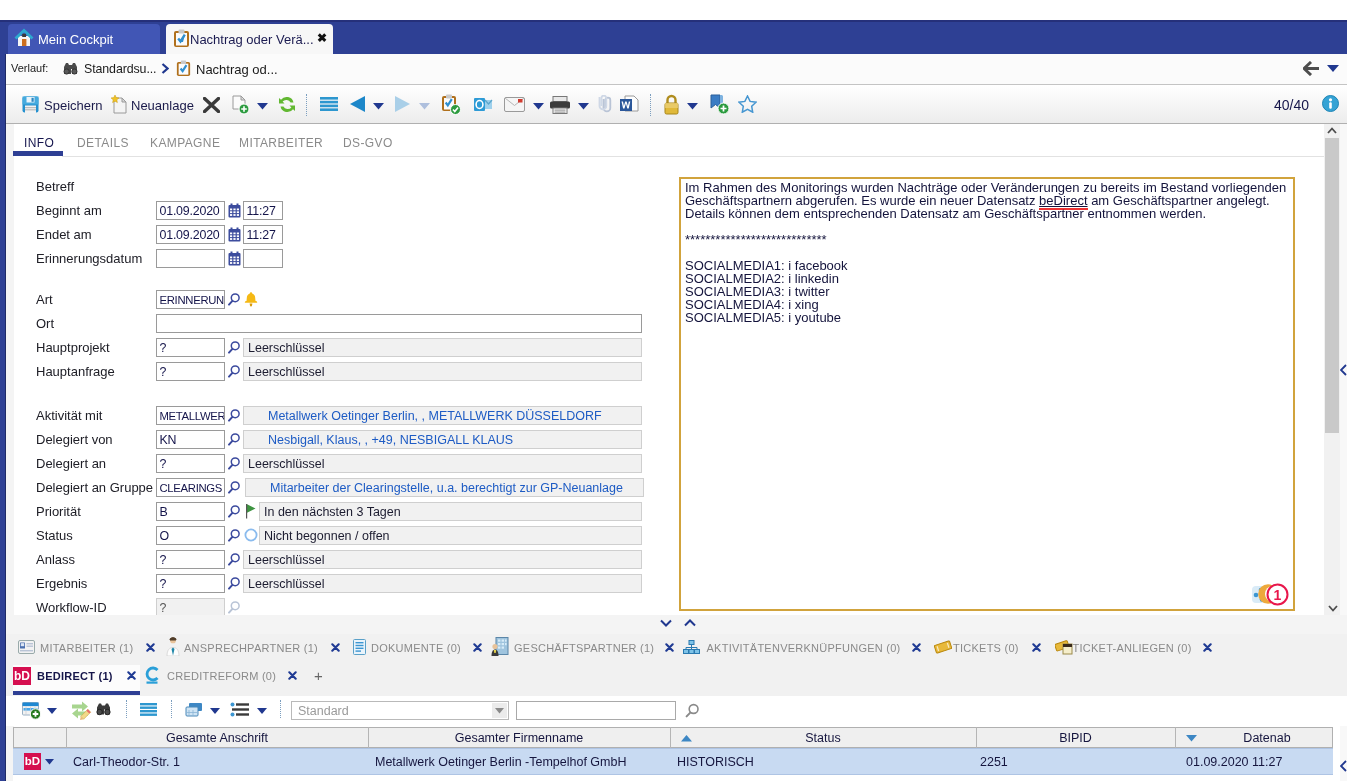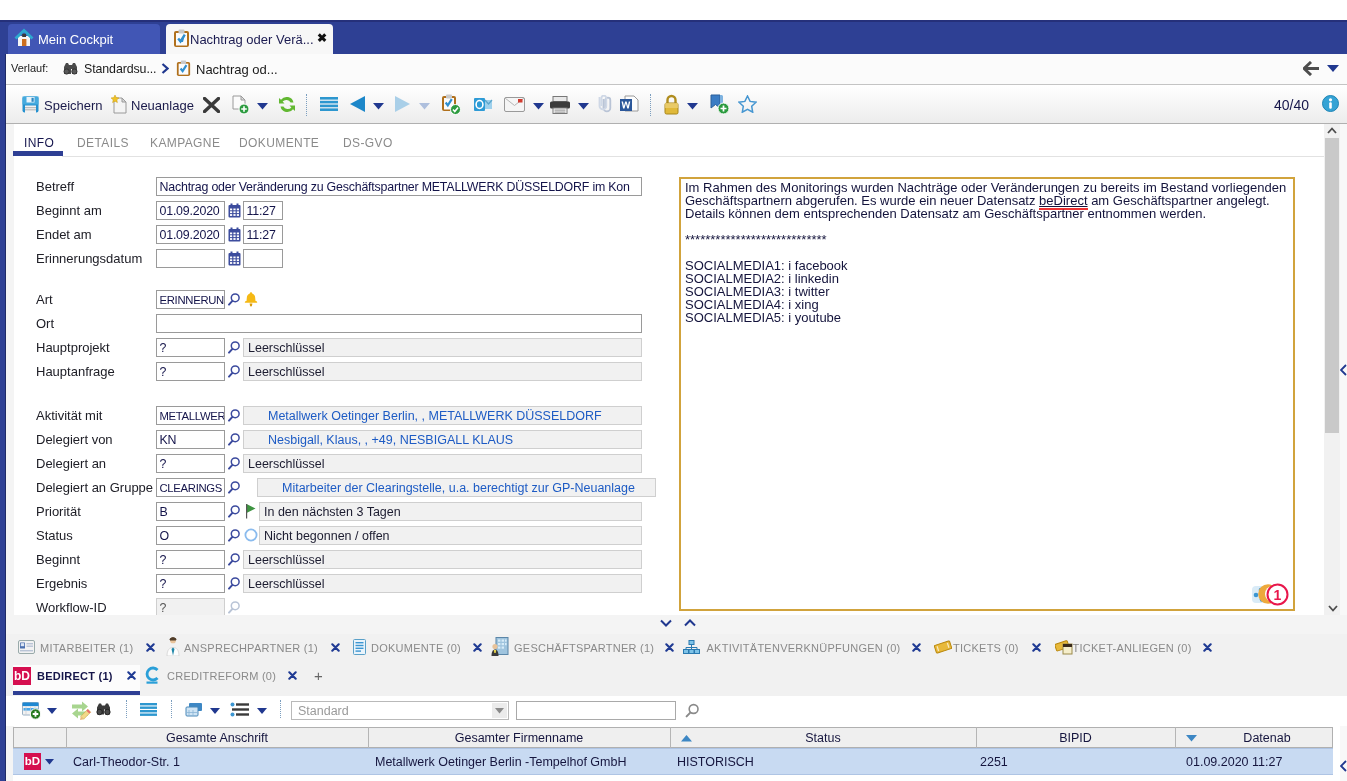--- a/index.html
+++ b/index.html
@@ -200,27 +200,26 @@
         <path d="M8.5 3.2 a1.6 1.6 0 1 1 0 3.2 a1.6 1.6 0 0 1 0-3.2" fill="#fff"></path>
         <rect x="7.2" y="7.2" width="2.6" height="6.6" rx="1.2" fill="#fff"></rect>
       </svg>
 </div>
 <div class="abs" id="lstrip"></div>
 <div class="abs" id="gutter"></div>
 
 <span class="abs ts" style="left:24px;color:#15154d;font-weight:bold;font-weight:normal">INFO</span>
 <span class="abs ts" style="left:77px">DETAILS</span>
 <span class="abs ts" style="left:150px">KAMPAGNE</span>
-<span class="abs ts" style="left:239px">DOKUMENTE</span>
+<span class="abs ts" style="left:239px">MITARBEITER</span>
 <span class="abs ts" style="left:343px">DS-GVO</span>
 <div class="abs" style="left:13px;top:131px;width:50px;height:5px;background:#2e3f94"></div>
 <div class="abs" style="left:62px;top:136px;width:1262px;height:1px;background:#e2e2e2"></div>
 
 <span class="abs lbl" style="top:159px">Betreff</span>
-<div class="abs inp" style="left:156px;top:157px;width:486px">Nachtrag oder Veränderung zu Geschäftspartner METALLWERK DÜSSELDORF im Kon</div>
 <span class="abs lbl" style="top:183px">Beginnt am</span>
 <div class="abs inp" style="left:156px;top:181px;width:69px">01.09.2020</div>
 <svg class="abs" style="left:228px;top:183px" width="13" height="15" viewBox="0 0 13 15">
       <rect x="0.5" y="2" width="12" height="12.5" rx="1" fill="#3d4d9e"></rect>
       <rect x="2.5" y="0.5" width="2" height="3" fill="#3d4d9e"></rect>
       <rect x="8.5" y="0.5" width="2" height="3" fill="#3d4d9e"></rect>
       <g fill="#fff">
         <rect x="2" y="5.5" width="2.2" height="1.8"></rect>
         <rect x="5.4" y="5.5" width="2.2" height="1.8"></rect>
         <rect x="8.8" y="5.5" width="2.2" height="1.8"></rect>
@@ -318,21 +317,21 @@
       <circle cx="8.2" cy="5.8" r="3.9" fill="none" stroke="#3b4a9e" stroke-width="1.5"></circle>
       <path d="M5.4 8.9 L2 12.6" stroke="#3b4a9e" stroke-width="2" stroke-linecap="round"></path>
     </svg>
 <div class="abs ro" style="left:243px;top:434px;width:399px">Leerschlüssel</div>
 <span class="abs lbl" style="top:460px">Delegiert an Gruppe</span>
 <div class="abs inp sq" style="left:156px;top:458px;width:69px">CLEARINGS</div>
 <svg class="abs" style="left:227px;top:460px" width="14" height="15" viewBox="0 0 14 15">
       <circle cx="8.2" cy="5.8" r="3.9" fill="none" stroke="#3b4a9e" stroke-width="1.5"></circle>
       <path d="M5.4 8.9 L2 12.6" stroke="#3b4a9e" stroke-width="2" stroke-linecap="round"></path>
     </svg>
-<div class="abs ro lnk" style="left:257px;top:458px;width:399px"><span class="lnk">Mitarbeiter der Clearingstelle, u.a. berechtigt zur GP-Neuanlage</span></div>
+<div class="abs ro lnk" style="left:245px;top:458px;width:399px"><span class="lnk">Mitarbeiter der Clearingstelle, u.a. berechtigt zur GP-Neuanlage</span></div>
 <span class="abs lbl" style="top:484px">Priorität</span>
 <div class="abs inp" style="left:156px;top:482px;width:69px">B</div>
 <svg class="abs" style="left:227px;top:484px" width="14" height="15" viewBox="0 0 14 15">
       <circle cx="8.2" cy="5.8" r="3.9" fill="none" stroke="#3b4a9e" stroke-width="1.5"></circle>
       <path d="M5.4 8.9 L2 12.6" stroke="#3b4a9e" stroke-width="2" stroke-linecap="round"></path>
     </svg>
 <svg class="abs" style="left:245px;top:483px" width="11" height="16" viewBox="0 0 11 16">
       <path d="M1.5 1 L10.5 5.5 L1.5 10 Z" fill="#3e9441"></path>
       <rect x="1" y="1" width="1.2" height="14.5" fill="#555"></rect>
     </svg>
@@ -340,21 +339,21 @@
 <span class="abs lbl" style="top:508px">Status</span>
 <div class="abs inp" style="left:156px;top:506px;width:69px">O</div>
 <svg class="abs" style="left:227px;top:508px" width="14" height="15" viewBox="0 0 14 15">
       <circle cx="8.2" cy="5.8" r="3.9" fill="none" stroke="#3b4a9e" stroke-width="1.5"></circle>
       <path d="M5.4 8.9 L2 12.6" stroke="#3b4a9e" stroke-width="2" stroke-linecap="round"></path>
     </svg>
 <svg class="abs" style="left:244px;top:508px" width="14" height="14" viewBox="0 0 14 14">
       <circle cx="7" cy="7" r="5.6" fill="none" stroke="#8abbee" stroke-width="1.8"></circle>
     </svg>
 <div class="abs ro" style="left:259px;top:506px;width:383px">Nicht begonnen / offen</div>
-<span class="abs lbl" style="top:532px">Beginnt</span>
+<span class="abs lbl" style="top:532px">Anlass</span>
 <div class="abs inp" style="left:156px;top:530px;width:69px">?</div>
 <svg class="abs" style="left:227px;top:532px" width="14" height="15" viewBox="0 0 14 15">
       <circle cx="8.2" cy="5.8" r="3.9" fill="none" stroke="#3b4a9e" stroke-width="1.5"></circle>
       <path d="M5.4 8.9 L2 12.6" stroke="#3b4a9e" stroke-width="2" stroke-linecap="round"></path>
     </svg>
 <div class="abs ro" style="left:243px;top:530px;width:399px">Leerschlüssel</div>
 <span class="abs lbl" style="top:556px">Ergebnis</span>
 <div class="abs inp" style="left:156px;top:554px;width:69px">?</div>
 <svg class="abs" style="left:227px;top:556px" width="14" height="15" viewBox="0 0 14 15">
       <circle cx="8.2" cy="5.8" r="3.9" fill="none" stroke="#3b4a9e" stroke-width="1.5"></circle>

